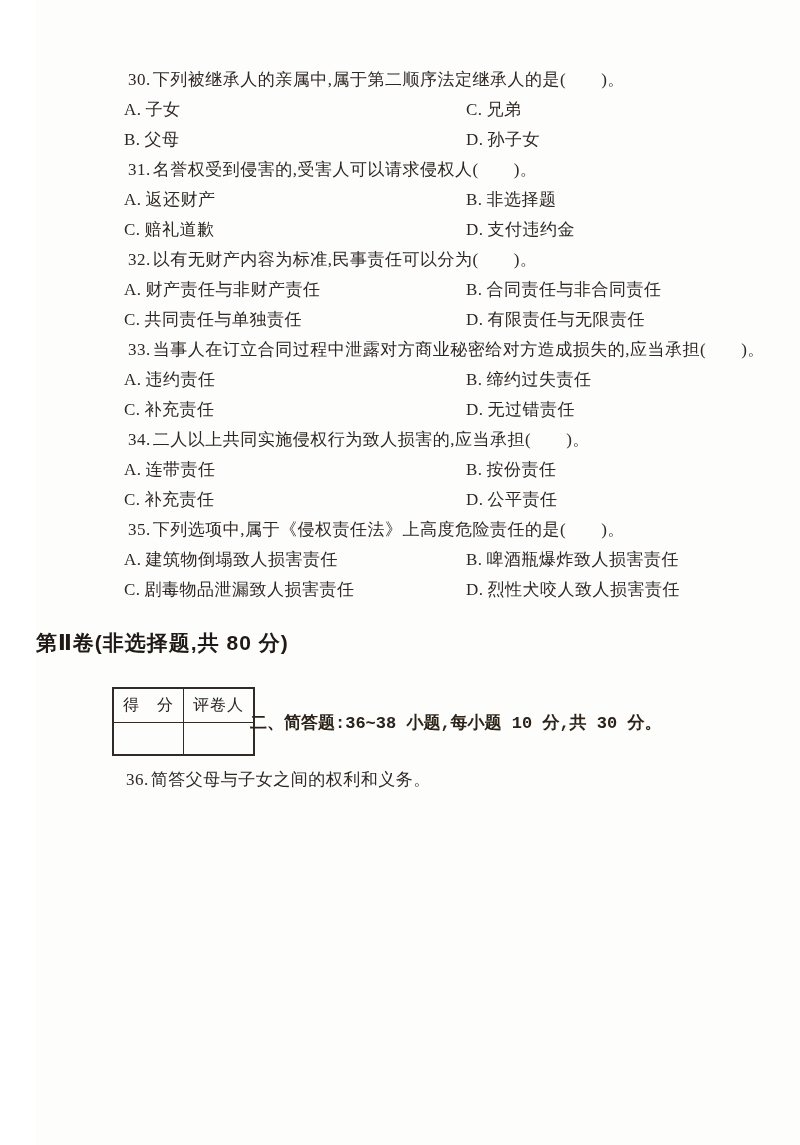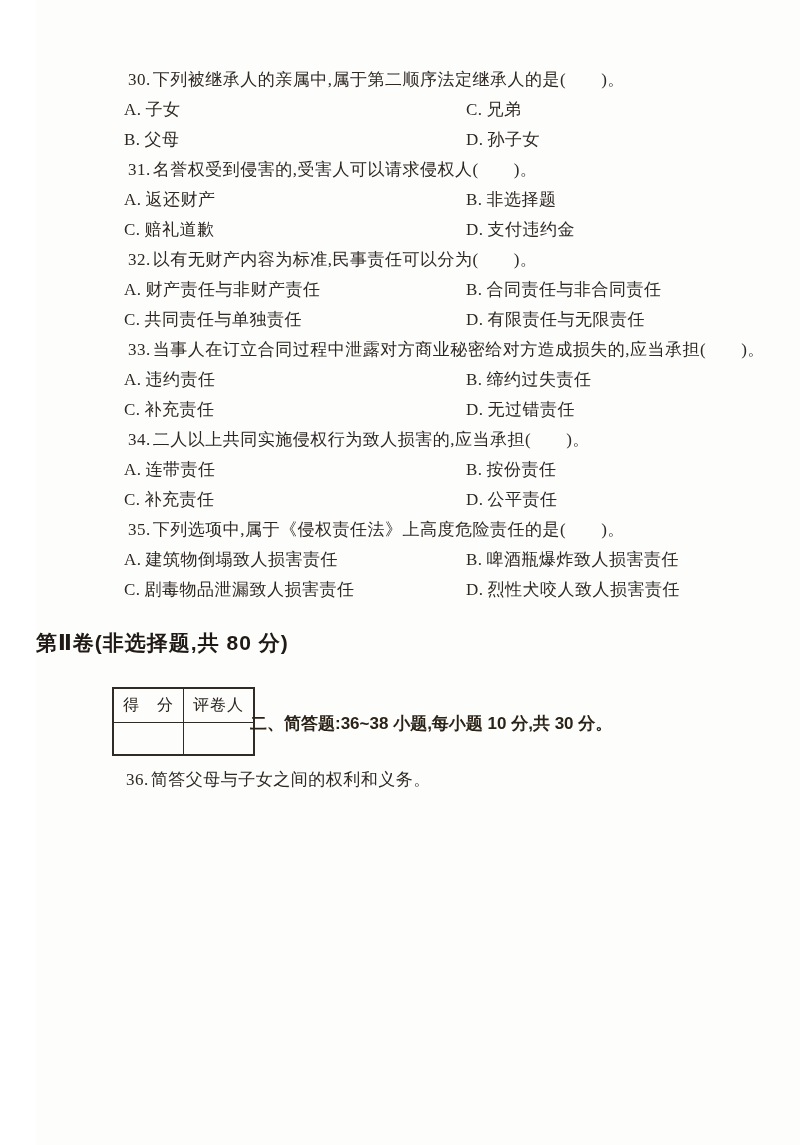--- a/index.html
+++ b/index.html
@@ -33,21 +33,21 @@
     display:grid; grid-template-columns:70px 1fr; grid-template-rows:34px 1fr;
   }
   .score-table .cell {
     display:flex; align-items:center; justify-content:center;
     font-size:16px; color:#2a251f; white-space:pre-wrap; letter-spacing:1px;
   }
   .score-table .b-r { border-right:1px solid #2f2b26; }
   .score-table .b-b { border-bottom:1px solid #2f2b26; }
   .instruction {
     position:absolute; left:214px; top:711px; width:420px;
-    font-family:Liberation Sans, sans-serif;
+    font-family:Liberation Mono, monospace;
     font-weight:bold; font-size:17px; line-height:26px;
     color:#2b2318; white-space:pre-wrap;
   }
   .q36 {
     position:absolute; left:90px; top:769px;
     font-size:17px; line-height:22px; white-space:pre-wrap; letter-spacing:0.5px;
   }
 </style>
 </head>
 <body>

